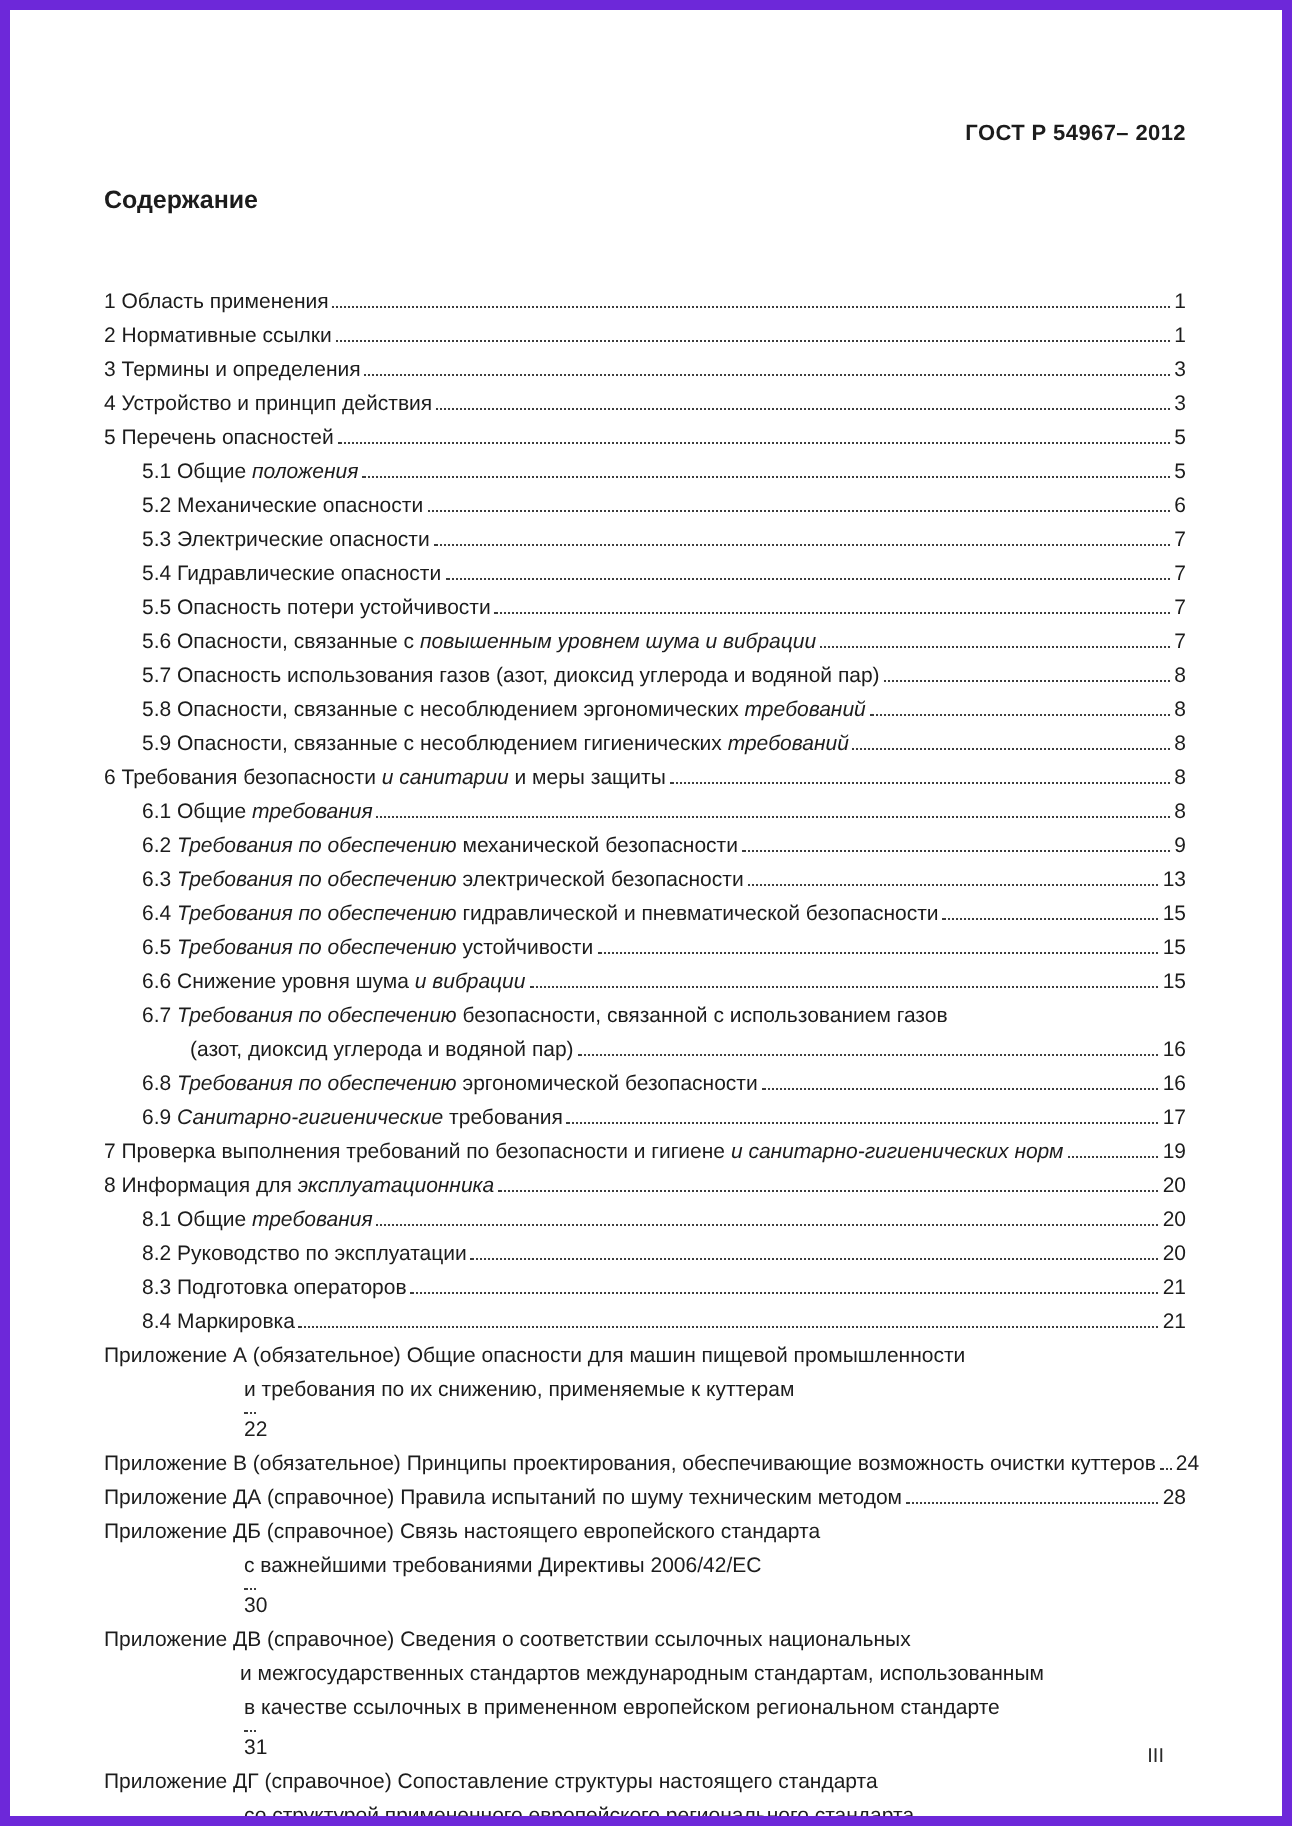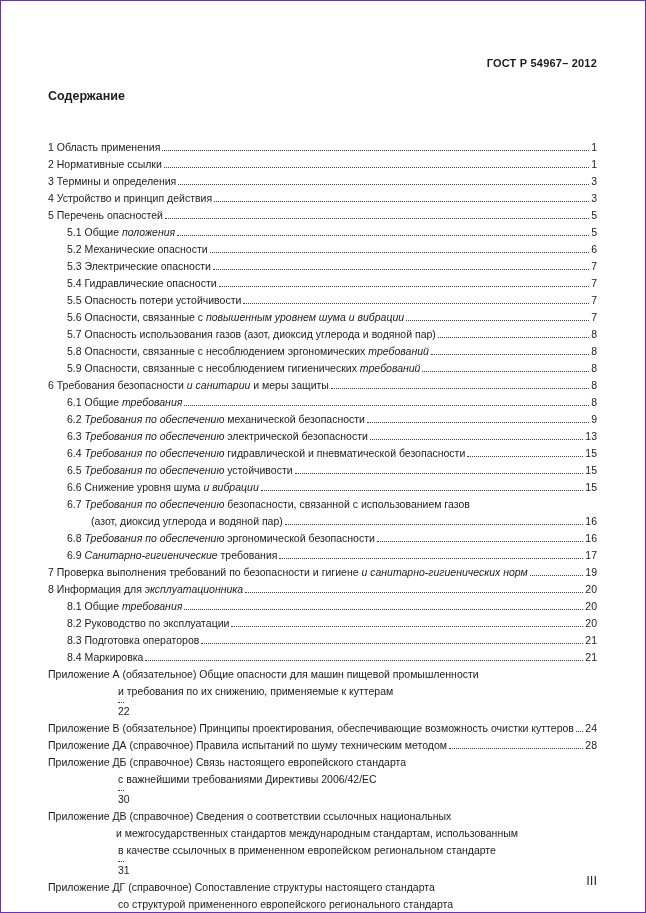--- a/index.html
+++ b/index.html
@@ -6,21 +6,21 @@
   html, body { background: #ffffff; }
   body {
     width: 646px; height: 913px;
     font-family: "Liberation Sans", sans-serif;
     color: #1c1c1c;
   }
   .page {
     position: relative;
     width: 646px; height: 913px;
     background: #ffffff;
-    border: 1px solid #6d28d9;
+    border: 5px solid #6d28d9;
     padding: 56px 48px 0 47px;
     overflow: hidden;
   }
   .doc-code {
     text-align: right;
     font-weight: bold;
     font-size: 11px;
     letter-spacing: 0.2px;
   }
   .title {
@@ -47,23 +47,23 @@
   .leader {
     flex: 1 1 auto;
     min-width: 6px;
     height: 3px;
     border-bottom: 1px dotted #3d3d3d;
     margin: 0 2px;
   }
   .pg { white-space: nowrap; }
   .footer-page-num {
     position: absolute;
-    right: 48px;
+    right: 59px;
     bottom: 24px;
-    font-size: 13px;
+    font-size: 10px;
     color: #2a2a2a;
   }
 </style>
 </head>
 <body>
 
 <div class="page">
   <div class="doc-code">ГОСТ Р 54967– 2012</div>
   <div class="title">Содержание</div>
   <div class="toc">

